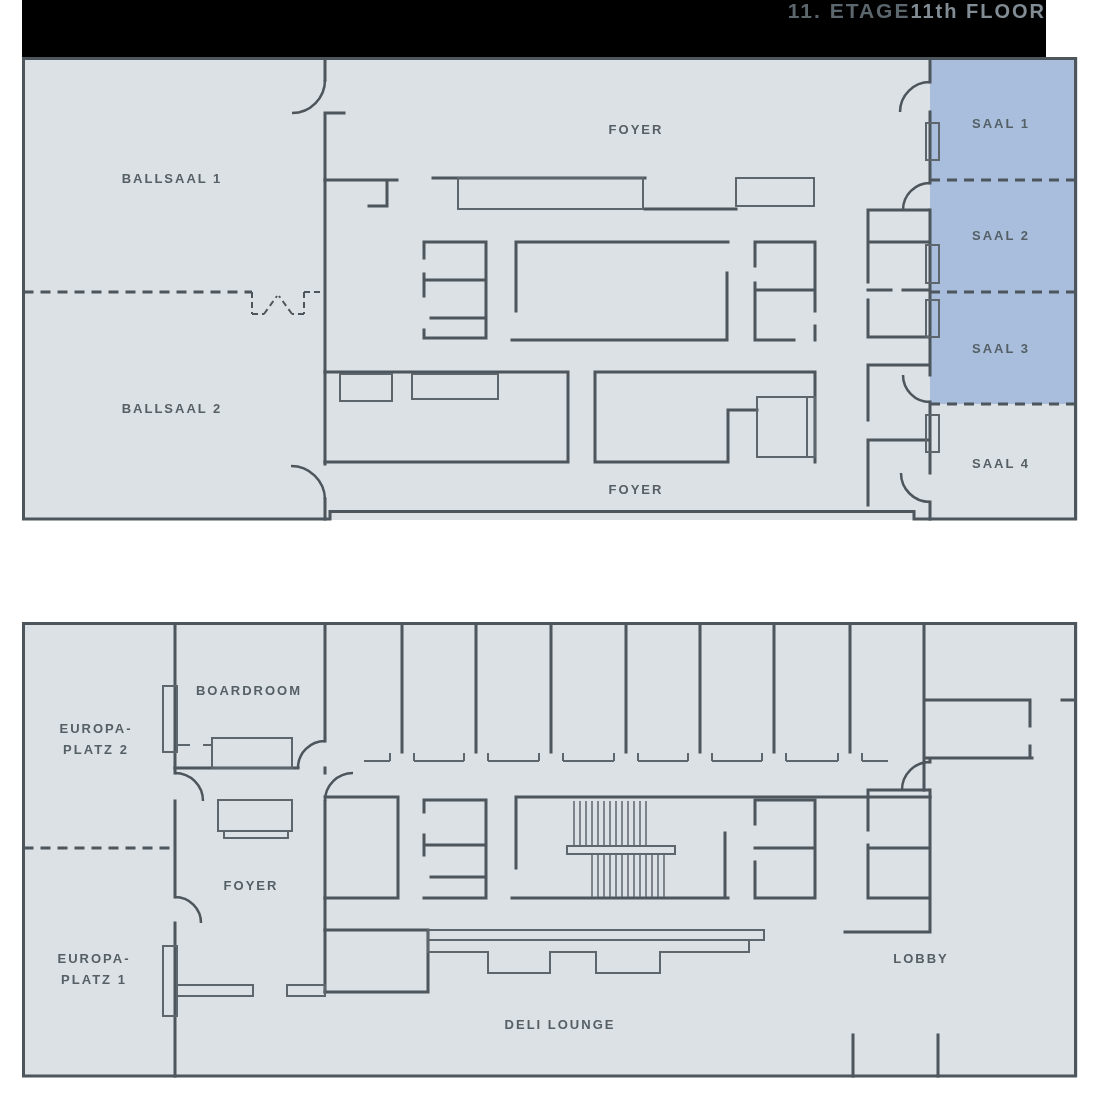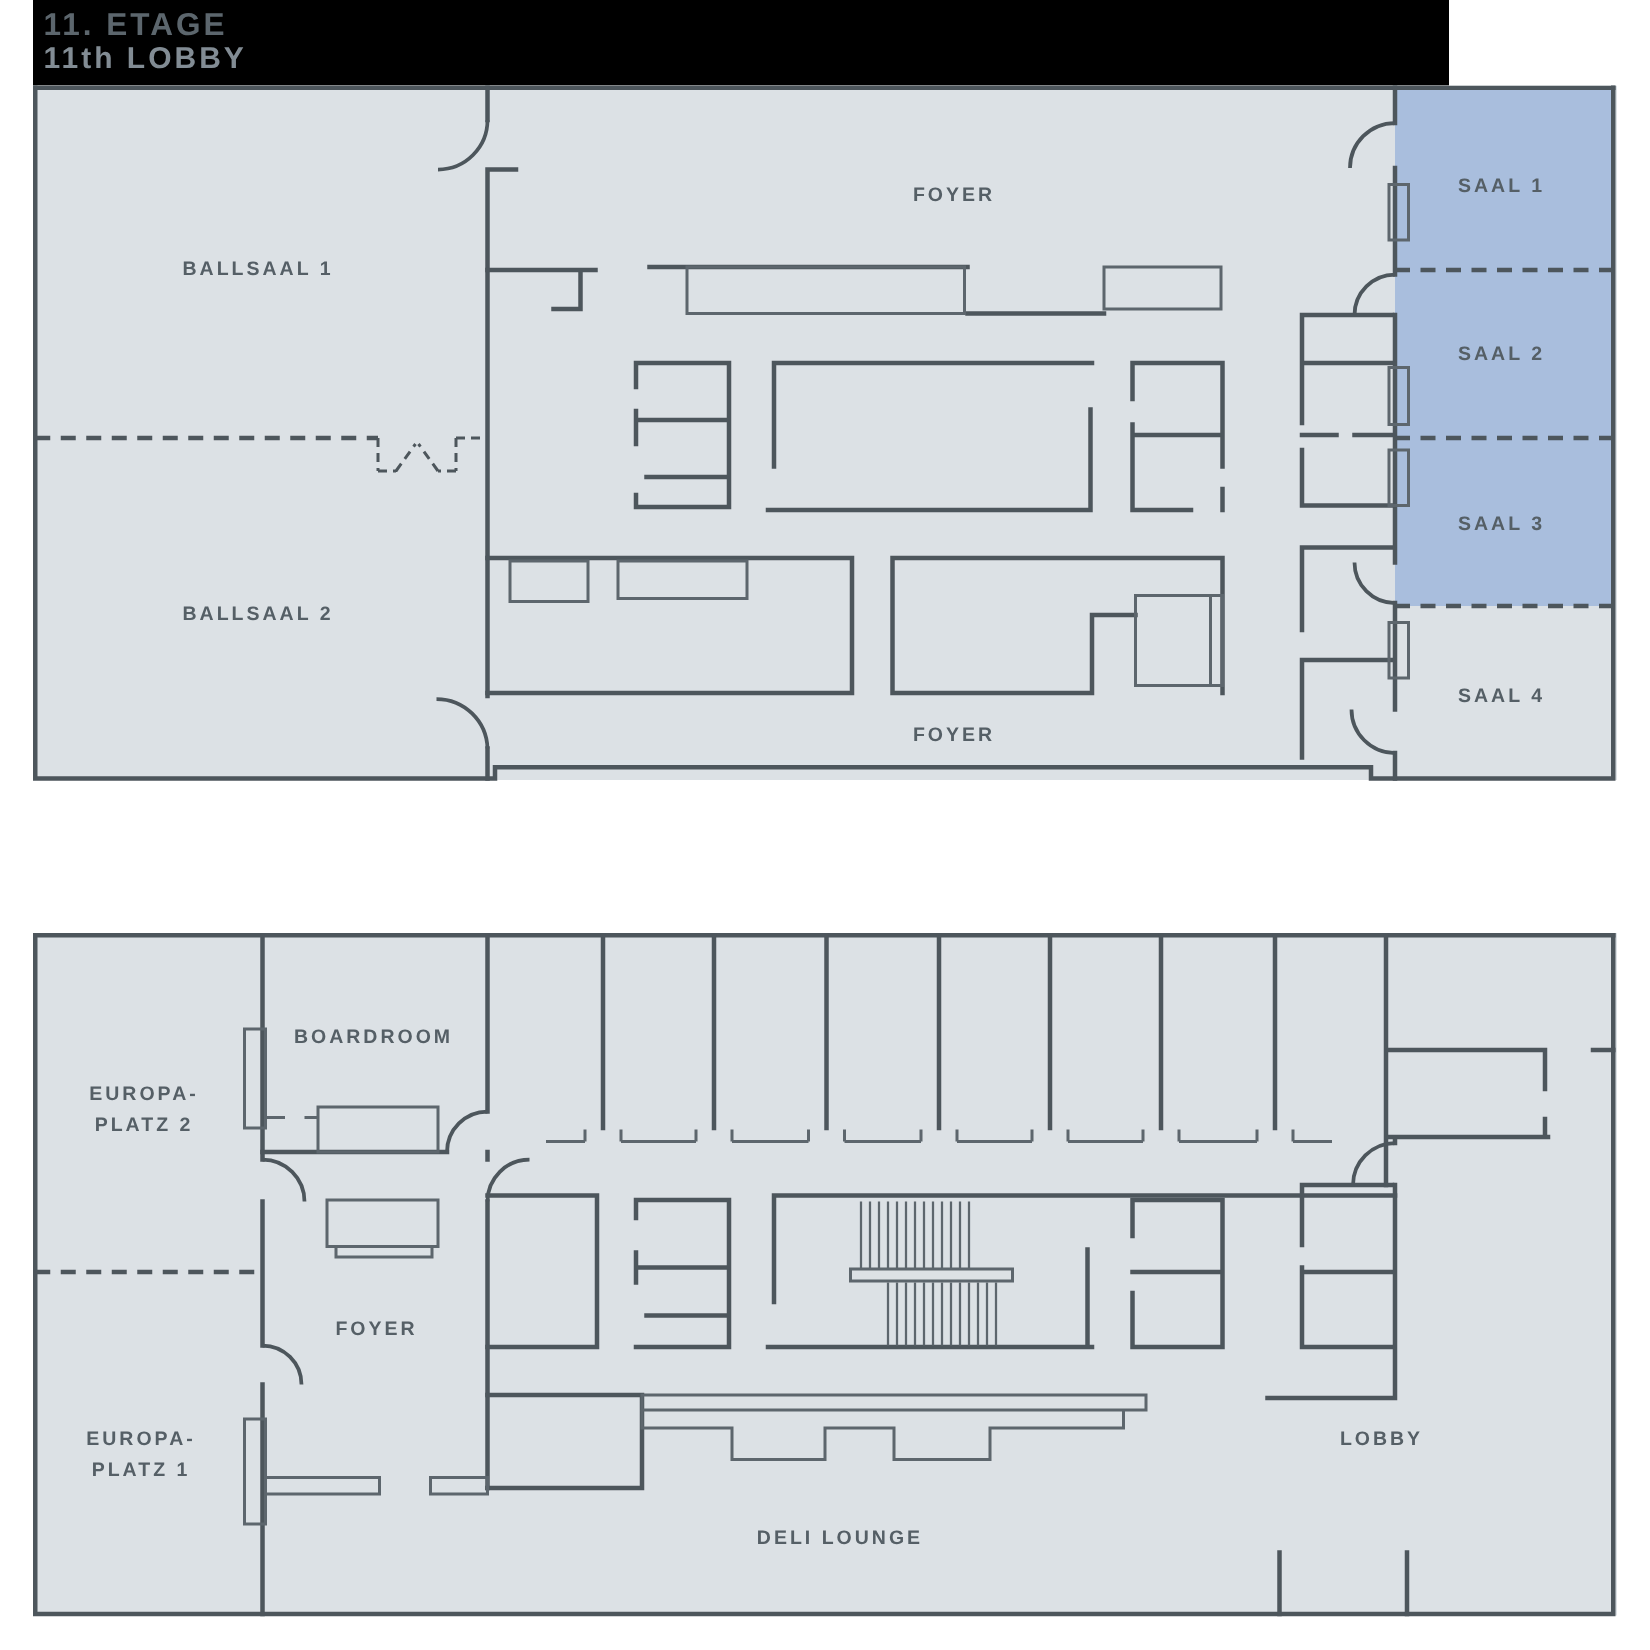--- a/index.html
+++ b/index.html
@@ -3,24 +3,24 @@
 <meta charset="utf-8">
 <style>
   html,body { margin:0; padding:0; background:#fff; }
   .canvas {
     position:relative; width:1100px; height:1100px;
     background:var(--page-bg,#fff);
     font-family:"Liberation Sans", sans-serif;
     overflow:hidden;
   }
   .band {
-    position:absolute; left:22px; width:944px;
+    position:absolute; left:22px; width:1024px;
     background:var(--header-bg,#000);
-    display:flex; flex-direction:column; justify-content:flex-end;
-    box-sizing:border-box; padding:0 0 7px 7px;
+    display:flex; flex-direction:row; justify-content:flex-end;
+    box-sizing:border-box; padding:0 0 7px 19px;
   }
   .band .title {
     color:var(--title,#5c666d); font-weight:bold; font-size:21px;
     letter-spacing:2px; line-height:1.05;
   }
   .band .subtitle {
     color:var(--subtitle,#828c94); font-weight:bold; font-size:20px;
     letter-spacing:2px; line-height:1.1;
   }
   .plansvg { position:absolute; left:22px; display:block; }
@@ -38,21 +38,21 @@
     text-anchor:middle;
   }
 </style>
 </head>
 <body>
 
 <div class="canvas">
 
   <div class="band" style="top:0; height:57px;">
     <div class="title">11. ETAGE</div>
-    <div class="subtitle">11th LOBBY</div>
+    <div class="subtitle">11th FLOOR</div>
   </div>
 
   <svg class="plansvg" style="top:57px;" width="1056" height="465" viewBox="22 57 1056 465">
     <rect class="floorfill" x="22" y="57" width="1056" height="463"></rect>
     <rect class="blue" x="930" y="58" width="145" height="346"></rect>
 
     <g>
       <path class="w" d="M23.5,57 V519 H330 V511.5 H914 V519 H1075.5 V57"></path>
       <path class="w" d="M23.5,58.5 H1075.5"></path>
     </g>

